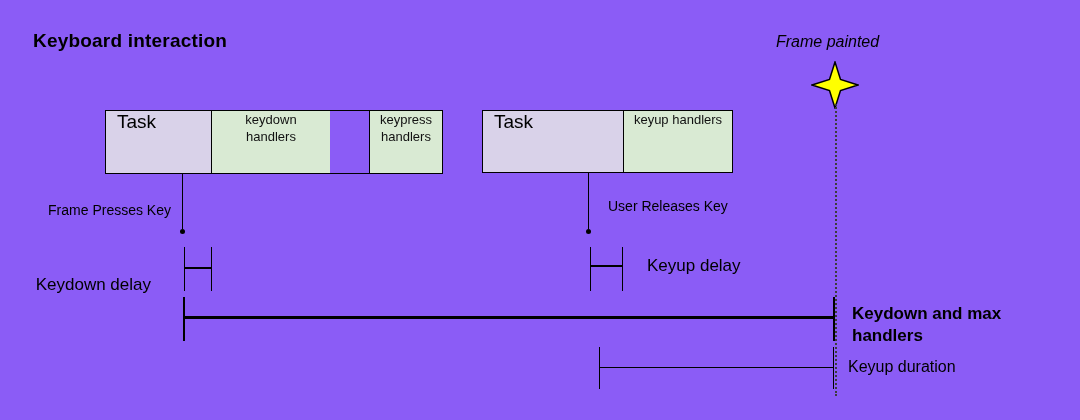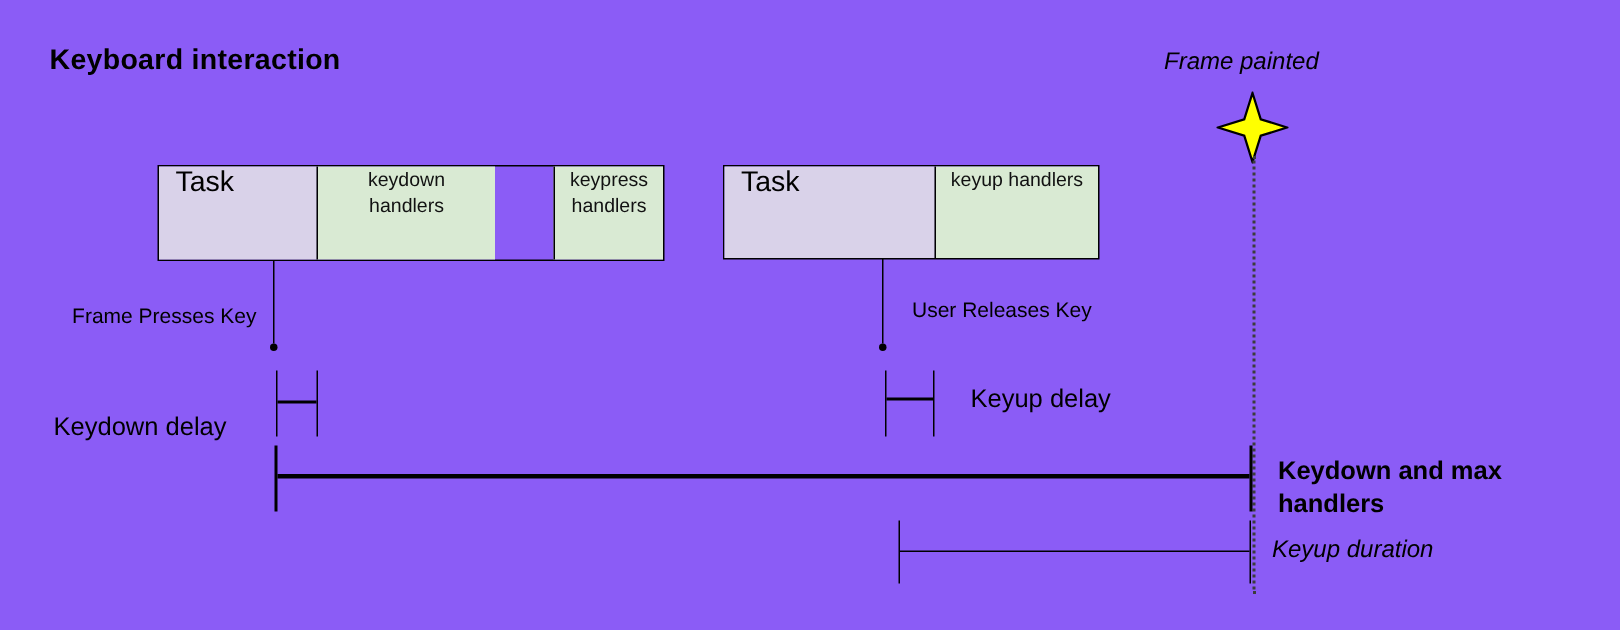--- a/index.html
+++ b/index.html
@@ -136,21 +136,20 @@
 
   #keydown-duration-label {
     left: 852px; top: 303px; width: 180px;
     font-size: 17px; font-weight: bold;
     line-height: 22px;
     white-space: pre-line;
   }
   #keyup-duration-label {
     left: 848px; top: 358px;
     font-size: 16px;
-    font-style: italic;
   }
 </style>
 </head>
 <body>
 
 <div id="canvas">
 
   <div id="page-title" class="abs">Keyboard interaction</div>
 
   <div id="frame-painted-label" class="abs">Frame painted</div>

